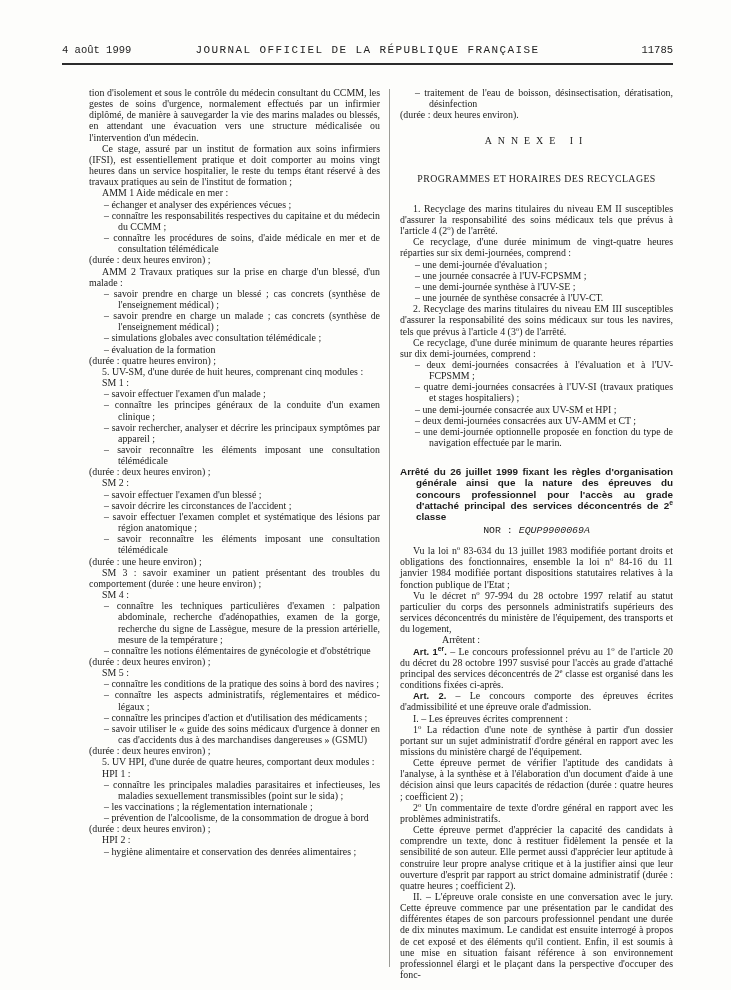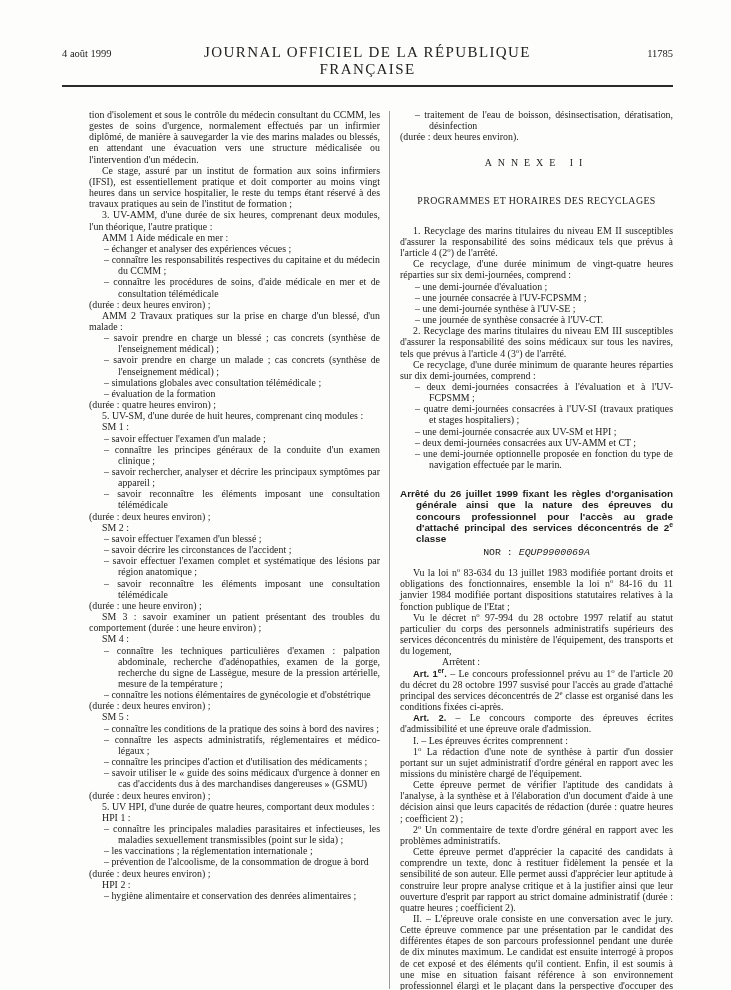--- a/index.html
+++ b/index.html
@@ -4,25 +4,25 @@
 <style>
   html,body { margin:0; padding:0; background:#e8e8e6; }
   .page {
     width:731px; height:990px; margin:0 auto; box-sizing:border-box;
     background:#fdfdfb; color:#1b1b1b; overflow:hidden; position:relative;
     padding:44px 58px 10px 62px;
     font-family:"Liberation Serif", "DejaVu Serif", serif;
   }
   .header {
     display:flex; justify-content:flex-start; align-items:baseline;
-    font-family:Liberation Serif, serif;
+    font-family:Liberation Mono, monospace;
     font-size:10.5px; color:#222;
   }
   .hdr-date { width:120px; }
-  .hdr-title { flex:1; text-align:center; font-size:15px; letter-spacing:1.4px; }
+  .hdr-title { flex:1; text-align:center; font-size:11px; letter-spacing:1.4px; }
   .hdr-page { width:120px; text-align:right; }
   .header-rule { border:0; border-top:2px solid #2c2c2c; margin:7px 0 0 0; }
   .body { display:flex; margin-top:22px; height:880px; }
   .col { box-sizing:border-box; }
   .col-left  { width:291px;margin-left:27px; }
   .col-divider { width:1px; background:#9b9b96; margin:2px 10px 0 9px; }
   .col-right { flex:1; }
 
   .col p { margin:0; font-size:9.9px; line-height:11.15px; text-align:justify; }
   .para  { text-indent:13px; }
@@ -63,21 +63,20 @@
   <div class="header">
     <span class="hdr-date">4 août 1999</span>
     <span class="hdr-title">JOURNAL OFFICIEL DE LA RÉPUBLIQUE FRANÇAISE</span>
     <span class="hdr-page">11785</span>
   </div>
   <hr class="header-rule">
   <div class="body">
     <div class="col col-left" id="col-left">
         <p class="cont">tion d'isolement et sous le contrôle du médecin consultant du CCMM, les gestes de soins d'urgence, normalement effectués par un infirmier diplômé, de manière à sauvegarder la vie des marins malades ou blessés, en attendant une évacuation vers une structure médicalisée ou l'intervention d'un médecin.</p>
         <p class="para">Ce stage, assuré par un institut de formation aux soins infirmiers (IFSI), est essentiellement pratique et doit comporter au moins vingt heures dans un service hospitalier, le reste du temps étant réservé à des travaux pratiques au sein de l'institut de formation ;</p>
-        <p class="para">3. UV-AMM, d'une durée de six heures, comprenant deux modules, l'un théorique, l'autre pratique :</p>
         <p class="para">AMM 1 Aide médicale en mer :</p>
         <p class="list">– échanger et analyser des expériences vécues ;</p>
         <p class="list">– connaître les responsabilités respectives du capitaine et du médecin du CCMM ;</p>
         <p class="list">– connaître les procédures de soins, d'aide médicale en mer et de consultation télémédicale</p>
         <p class="dur">(durée : deux heures environ) ;</p>
         <p class="para">AMM 2 Travaux pratiques sur la prise en charge d'un blessé, d'un malade :</p>
         <p class="list">– savoir prendre en charge un blessé ; cas concrets (synthèse de l'enseignement médical) ;</p>
         <p class="list">– savoir prendre en charge un malade ; cas concrets (synthèse de l'enseignement médical) ;</p>
         <p class="list">– simulations globales avec consultation télémédicale ;</p>
         <p class="list">– évaluation de la formation</p>

